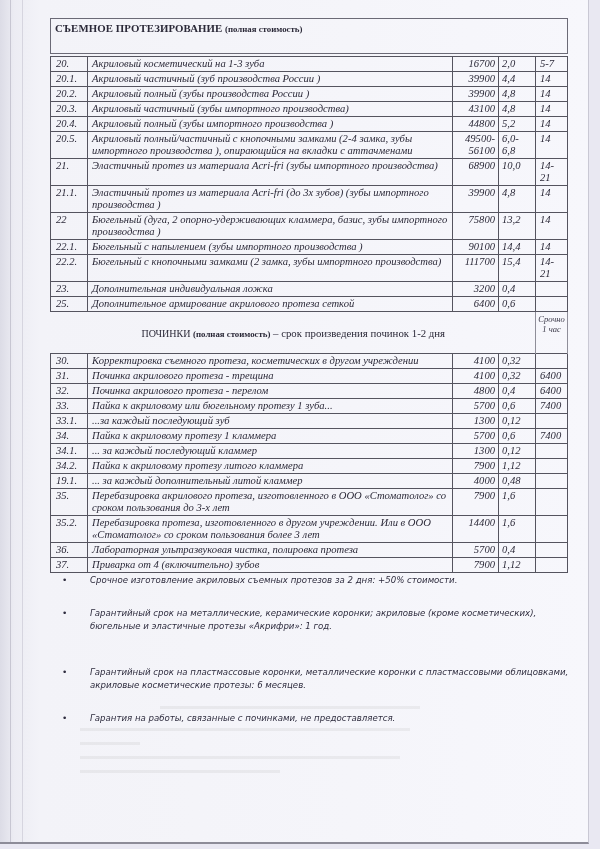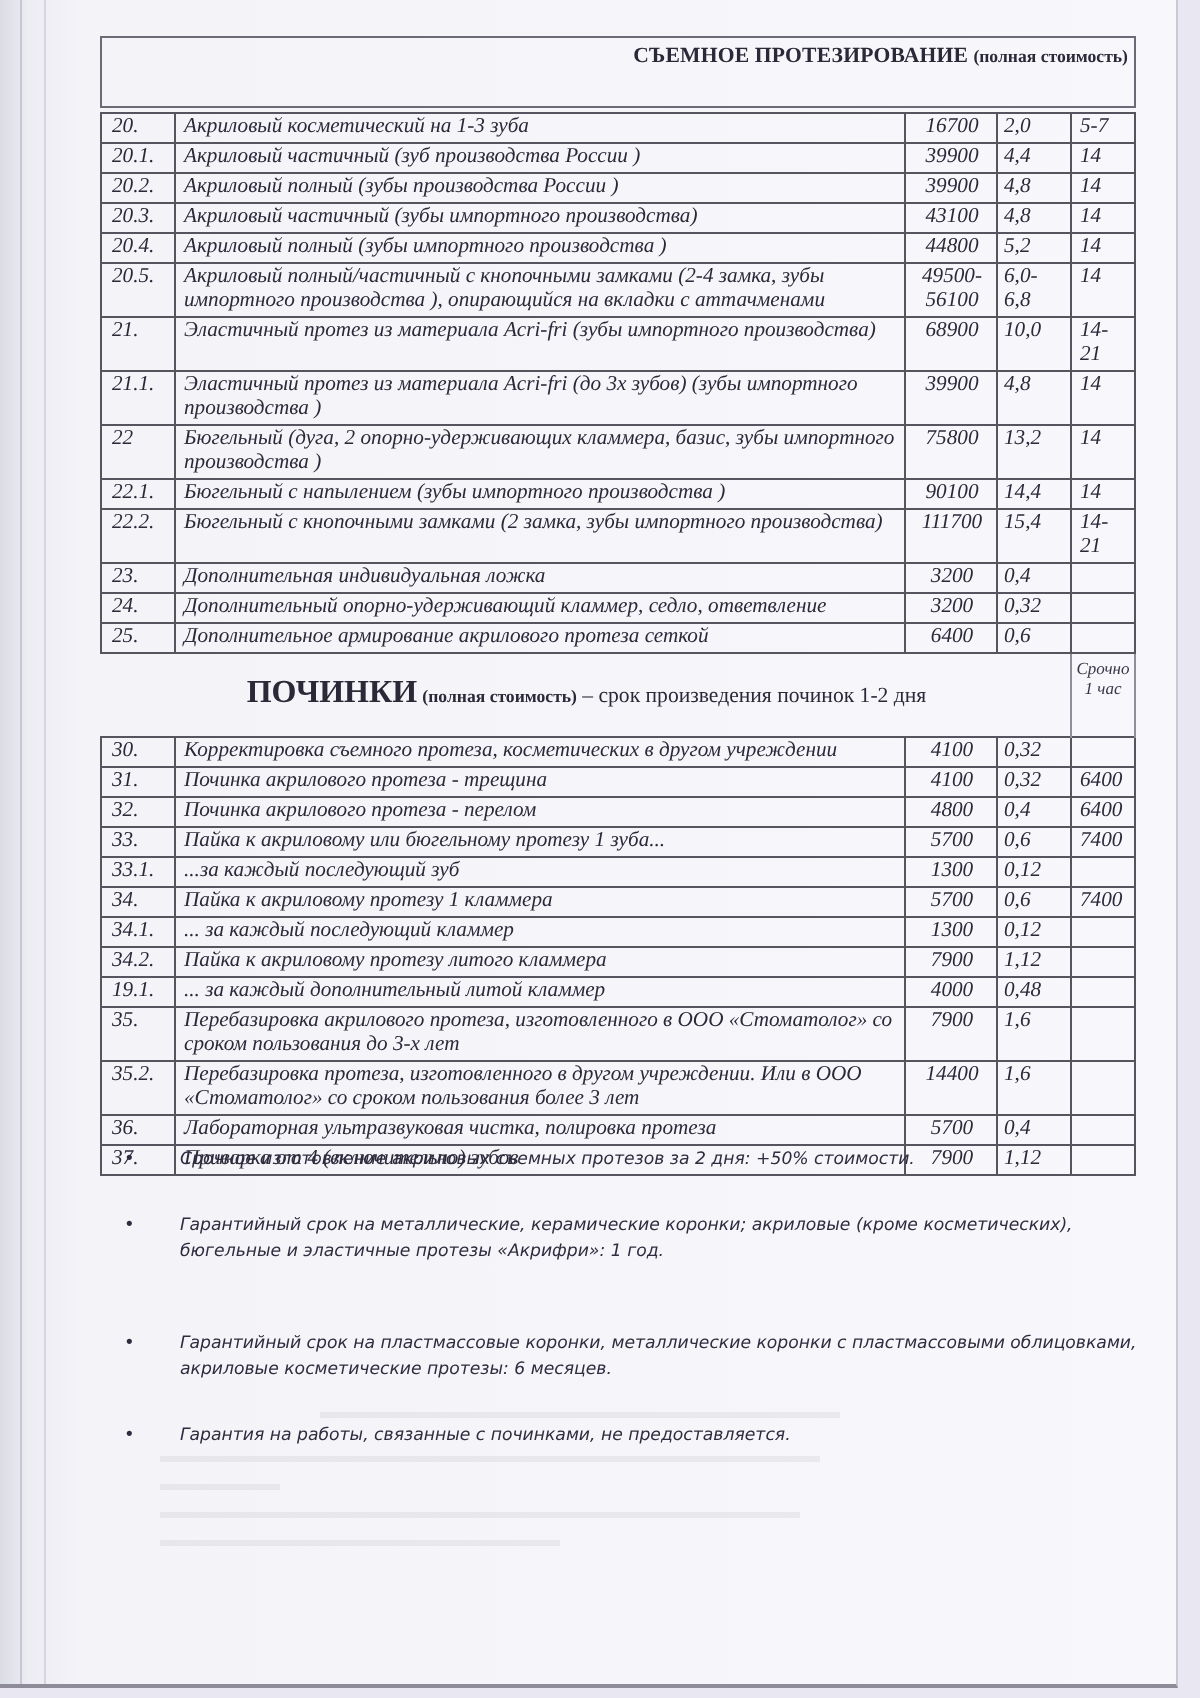--- a/index.html
+++ b/index.html
@@ -34,46 +34,46 @@
   td {
     border: 1px solid #55545f;
     font-style: italic;
     font-size: 10.6px;
     line-height: 12px;
     padding: 1px 3px 1px 4px;
     vertical-align: top;
     color: #2b2938;
   }
   td.num { padding-left: 5px; }
-  td.price { text-align: center; padding-right: 3px; }
+  td.price { text-align: right; padding-right: 3px; }
   td.coef { padding-left: 3px; }
   td.term { padding-left: 4px; }
   .title-row td {
     border: 1px solid #6b6a76;
     font-style: normal;
-    text-align: right;
+    text-align: left;
     height: 30px;
     vertical-align: top;
     padding-top: 3px;
   }
   .title-main { font-weight: bold; font-size: 10.8px; letter-spacing: 0.1px; }
   .title-sub { font-weight: bold; font-size: 8.8px; }
   .sec2 td { border: none; font-style: normal; margin-top: 25px; }
   .sec2 td.sec2-title {
     text-align: center; vertical-align: middle; height: 38px; padding-top: 2px;
     border-left: none;
   }
   .sec2 td.urgent-cell {
     border-left: 1px solid #8f8e99;
     border-right: 1px solid #8f8e99;
     font-style: italic; font-size: 8.5px; line-height: 10px;
     text-align: center; vertical-align: top; padding: 2px 1px 0 1px;
     color: #3a3848;
   }
-  .sec2-bold { font-weight: bold; font-size: 16px; }
+  .sec2-bold { font-weight: normal; font-size: 10px; }
   .sec2-boldsmall { font-weight: bold; font-size: 8.8px; }
   .sec2-normal { font-size: 10.8px; }
   .gap td { border: none; height: 2px; padding: 0; }
   .notes {
     position: absolute; left: 62px; top: 574px; width: 520px;
     font-family: "DejaVu Sans", sans-serif; font-style: italic;
     font-size: 8.6px; line-height: 13px; color: #2e2c3e;
   }
   .note { position: relative; padding-left: 28px; margin-bottom: 0; }
   .note .bullet {
@@ -203,27 +203,20 @@
             <td class="term">14-21</td>
           </tr>
           <tr>
             <td class="num">23.</td>
             <td class="desc">Дополнительная индивидуальная ложка</td>
             <td class="price">3200</td>
             <td class="coef">0,4</td>
             <td class="term"></td>
           </tr>
           <tr>
-            <td class="num">24.</td>
-            <td class="desc">Дополнительный опорно-удерживающий кламмер, седло, ответвление</td>
-            <td class="price">3200</td>
-            <td class="coef">0,32</td>
-            <td class="term"></td>
-          </tr>
-          <tr>
             <td class="num">25.</td>
             <td class="desc">Дополнительное армирование акрилового протеза сеткой</td>
             <td class="price">6400</td>
             <td class="coef">0,6</td>
             <td class="term"></td>
           </tr>
           <tr class="sec2">
             <td class="sec2-title" colspan="4"><span class="sec2-bold">ПОЧИНКИ</span> <span class="sec2-boldsmall">(полная стоимость)</span> <span class="sec2-normal">– срок произведения починок 1-2 дня</span></td>
             <td class="urgent-cell">
               <div>Срочно</div>

